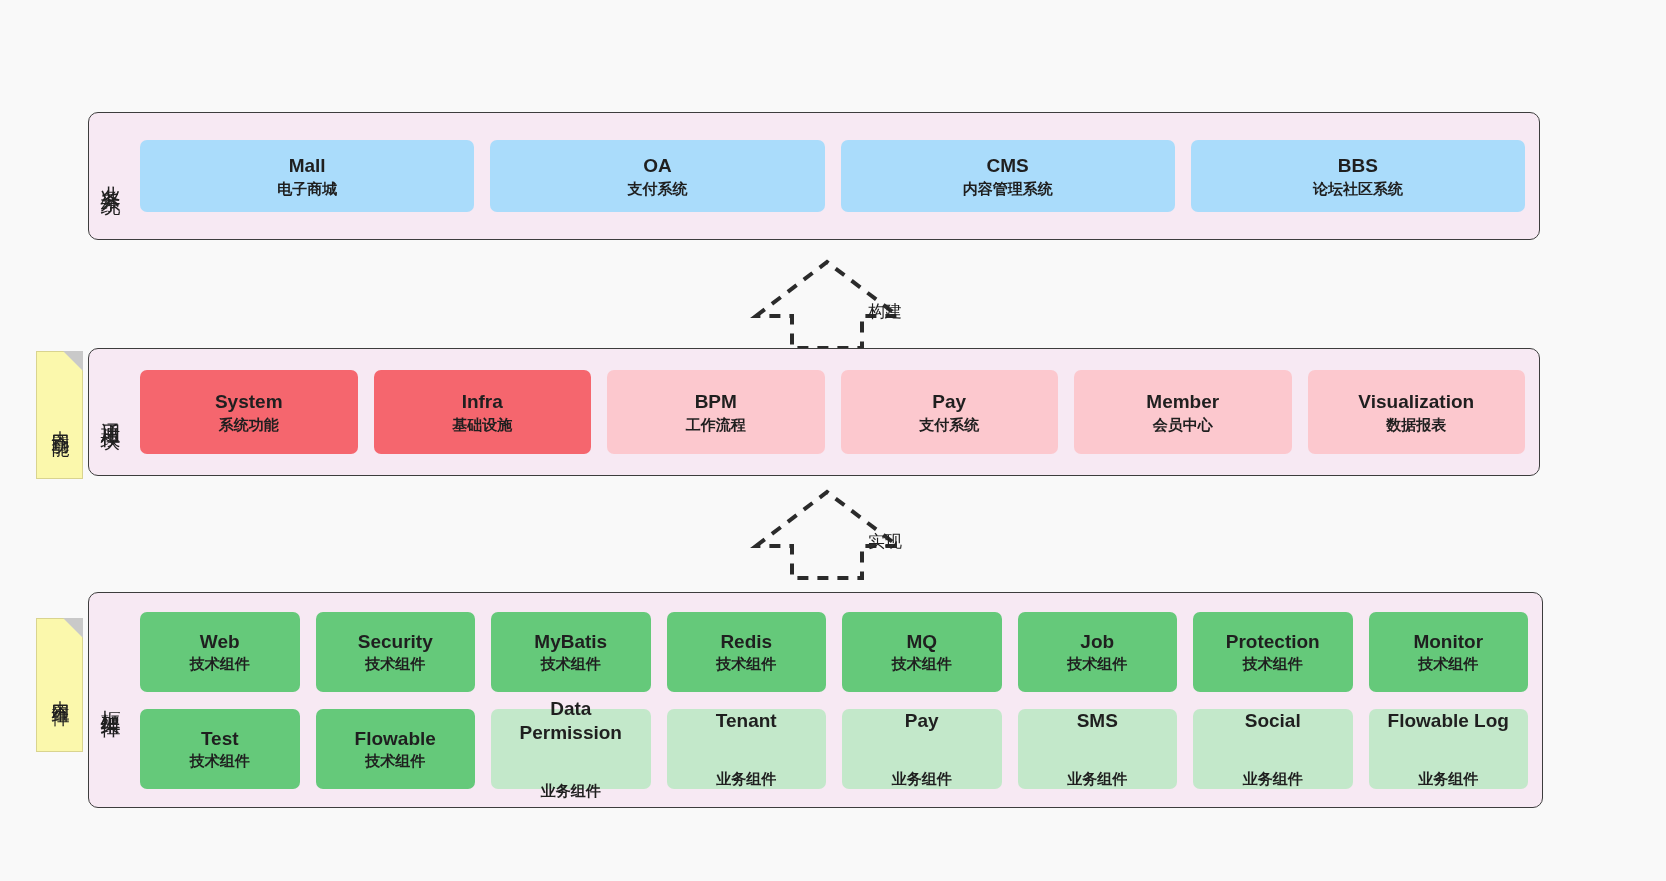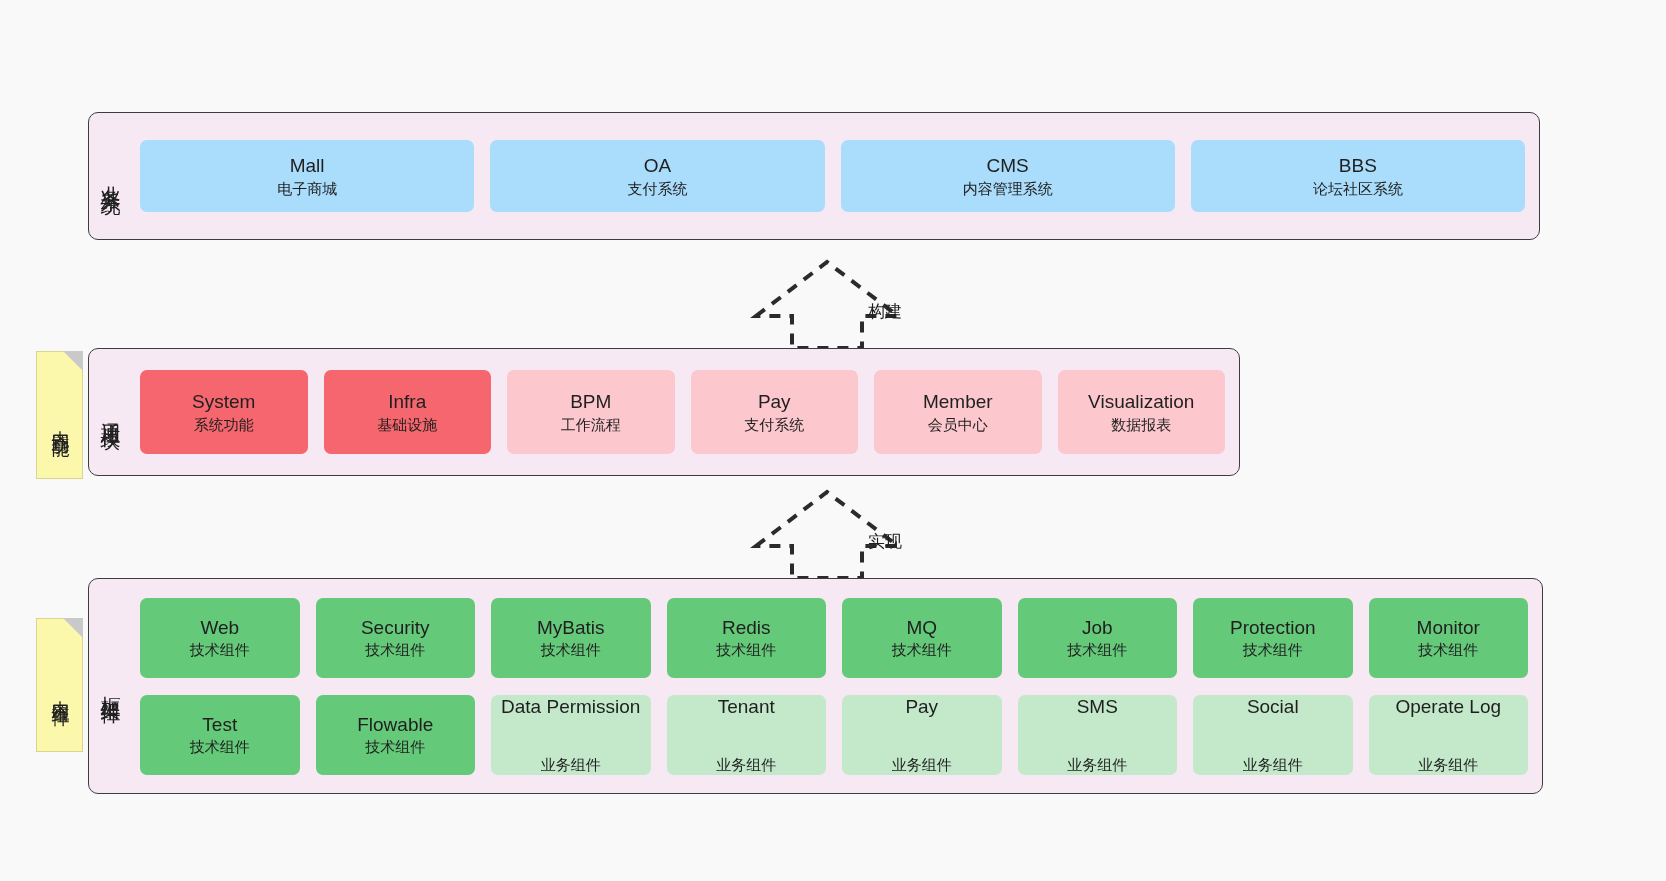--- a/index.html
+++ b/index.html
@@ -37,20 +37,21 @@
     white-space: nowrap;
   }
 
   .layer-body {
     flex: 1 1 auto;
     display: flex;
     flex-direction: column;
     justify-content: center;
     gap: 17px;
     padding: 0 14px 0 7px;
+    font-weight: bold;
   }
 
   .row {
     display: flex;
     gap: 16px;
     align-items: stretch;
   }
 
   .cell {
     flex: 1 1 0;
@@ -69,22 +70,22 @@
 
   
   .c-blue       { background: #aadcfb; }
   .c-red        { background: #f5666e; }
   .c-pink       { background: #fcc8ce; }
   .c-green      { background: #65c97a; }
   .c-greenlight { background: #c3e8ca; gap: 35px; }
 
   
   #layer-business  { left: 88px;  top: 112px; width: 1452px; height: 128px; }
-  #layer-common    { left: 88px;  top: 348px; width: 1152px; height: 128px; }
-  #layer-framework { left: 88px;  top: 578px; width: 1455px; height: 216px; }
+  #layer-common    { left: 88px;  top: 348px; width: 1452px; height: 128px; }
+  #layer-framework { left: 88px;  top: 592px; width: 1455px; height: 216px; }
 
   #layer-business  .row { height: 72px; }
   #layer-common    .row { height: 84px; }
   #layer-framework .row { height: 80px; }
 
   
   .note {
     position: absolute;
     width: 47px;
     background: #fbf8ac;
@@ -273,21 +274,21 @@
         </div>
         <div class="cell c-greenlight">
           <span class="en">SMS</span>
           <span class="cn">业务组件</span>
         </div>
         <div class="cell c-greenlight">
           <span class="en">Social</span>
           <span class="cn">业务组件</span>
         </div>
         <div class="cell c-greenlight">
-          <span class="en">Operate Log</span>
+          <span class="en">Flowable Log</span>
           <span class="cn">业务组件</span>
         </div>
       </div>
 
     </div>
   </div>
 
 </div>
 
 </body></html>

